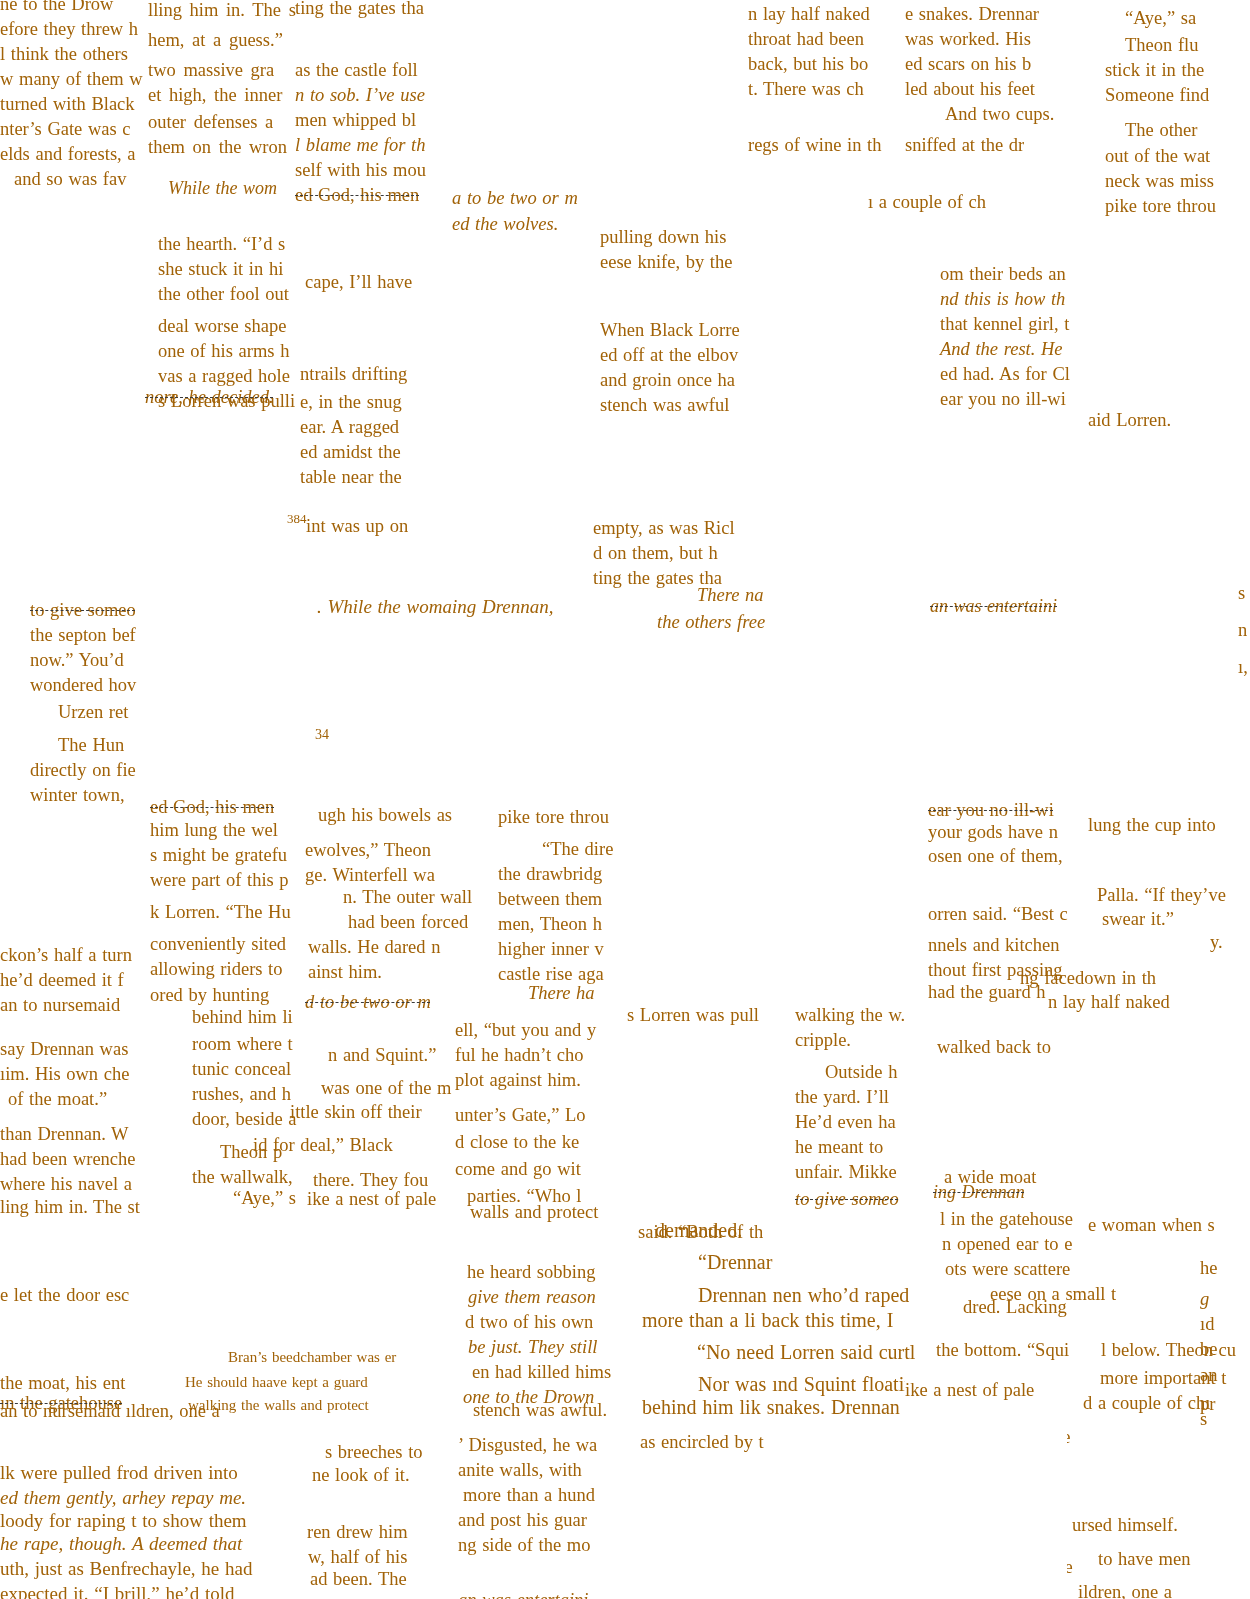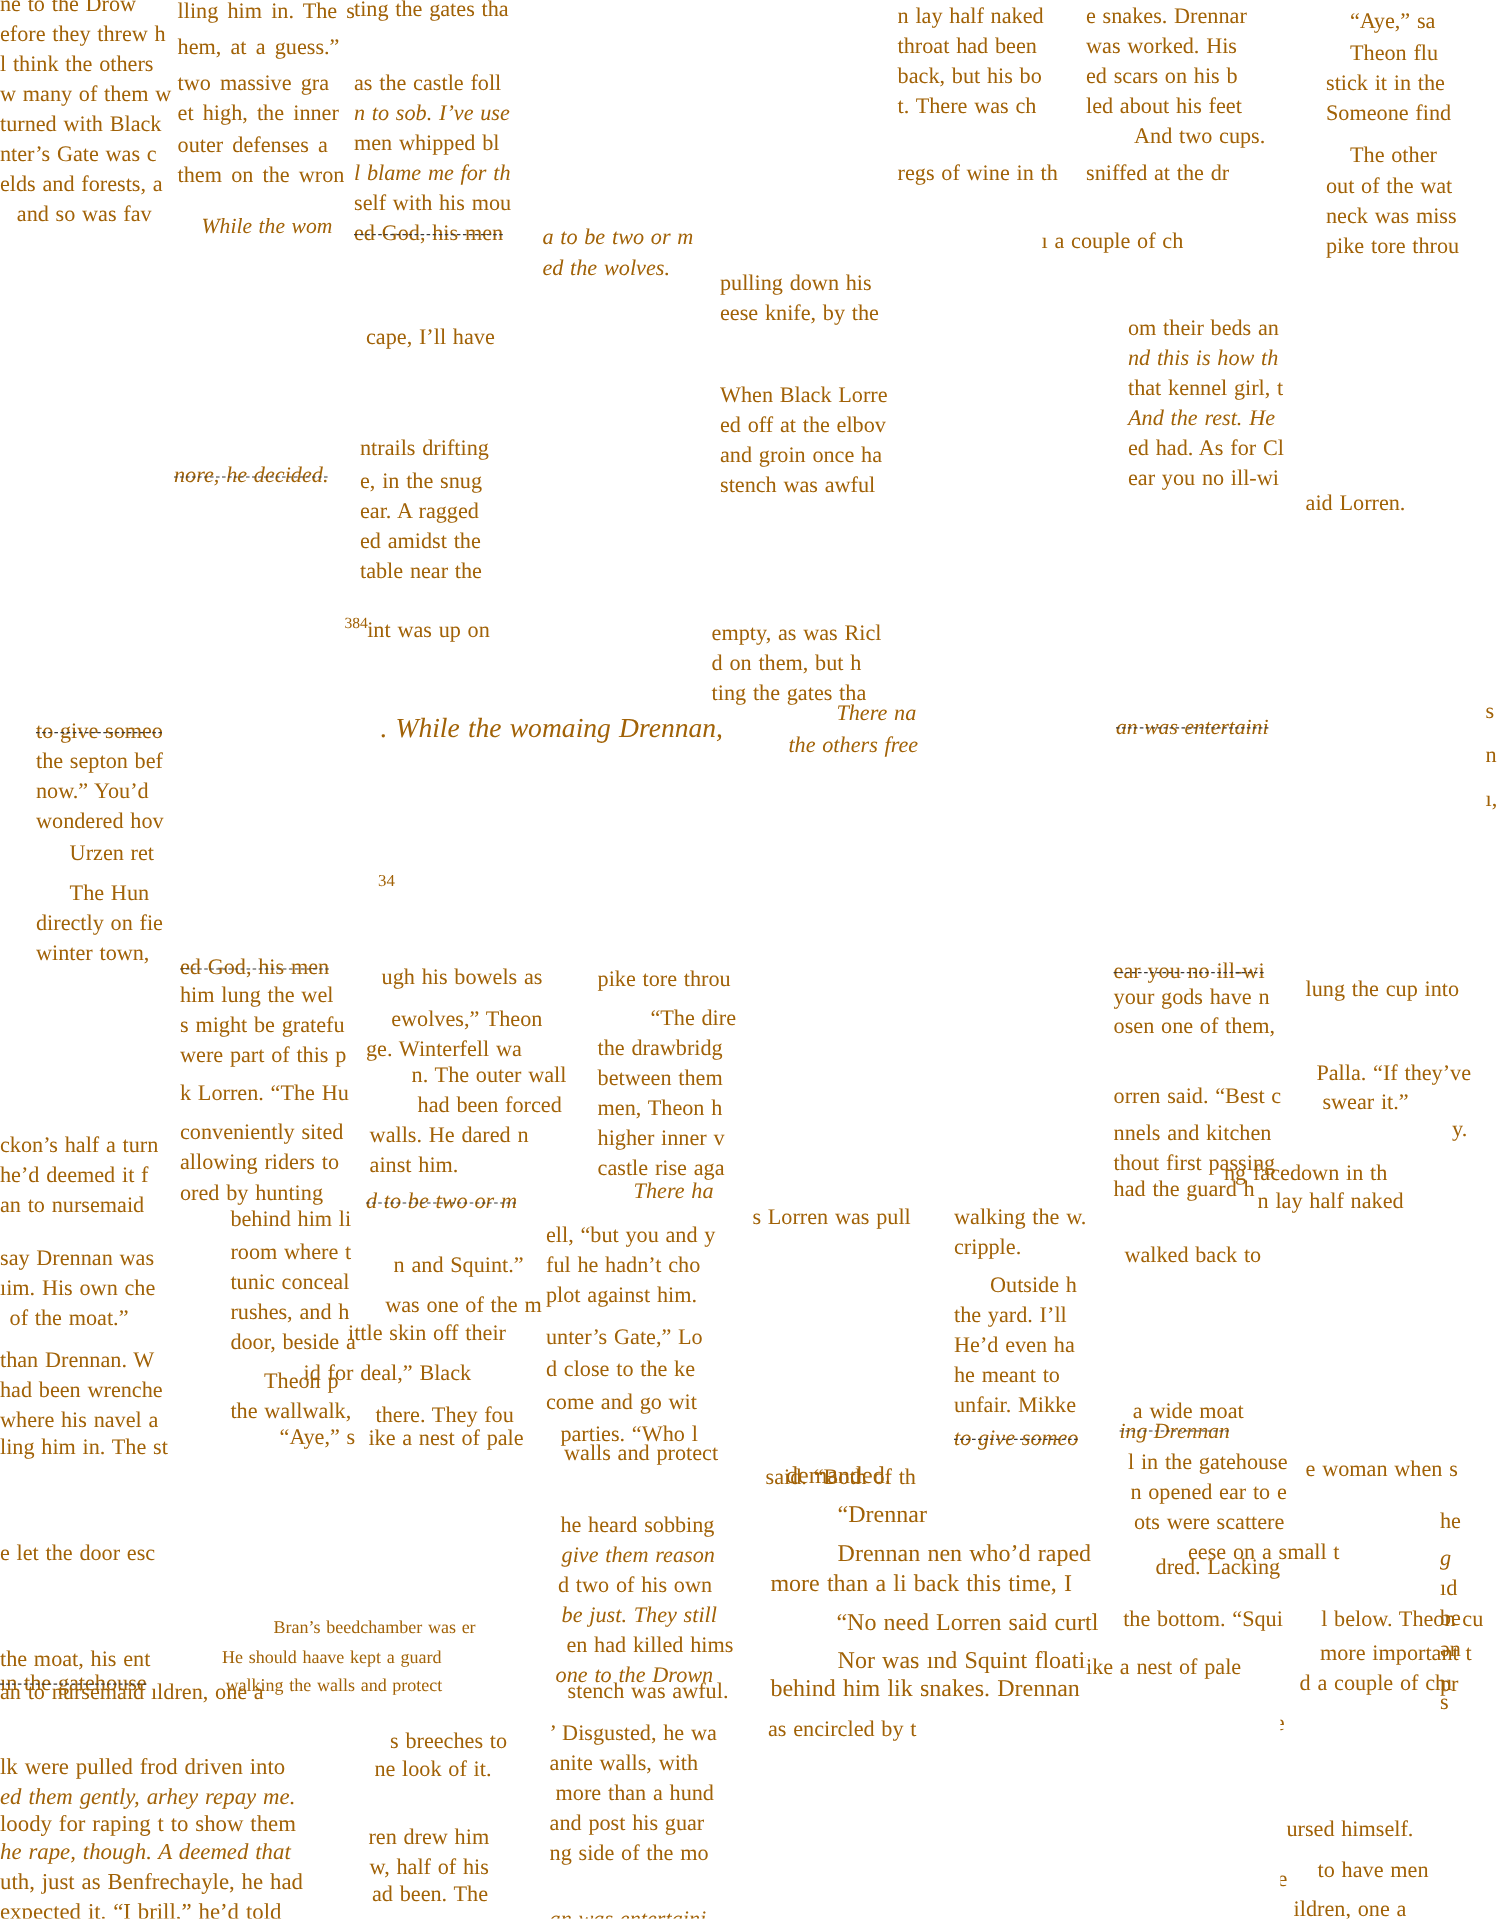--- a/index.html
+++ b/index.html
@@ -49,20 +49,29 @@
       <div class="ln" style="margin-top: 37px;">as the castle foll</div>
       <div class="ln it">n to sob. I’ve use</div>
       <div class="ln">men whipped bl</div>
       <div class="ln it">l blame me for th</div>
       <div class="ln">self with his mou</div>
       <div class="ln st">ed God, his men</div>
     </div>
     <div class="frag" style="left: 168px; top: 176px; width: 210px; line-height: 25px; font-size: 18px;">
       <div class="ln it">While the wom</div>
     </div>
+    <div class="frag" style="left: 158px; top: 232px; width: 155px; line-height: 25px;">
+      <div class="ln">the hearth. “I’d s</div>
+      <div class="ln">she stuck it in hi</div>
+      <div class="ln">the other fool out</div>
+      <div class="ln" style="margin-top: 7px;">deal worse shape</div>
+      <div class="ln">one of his arms h</div>
+      <div class="ln">vas a ragged hole</div>
+      <div class="ln">s Lorren was pulli</div>
+    </div>
     <div class="frag" style="left: 305px; top: 270px; width: 125px; line-height: 25px;">
       <div class="ln">cape, I’ll have</div>
     </div>
     <div class="frag" style="left: 300px; top: 362px; width: 135px; line-height: 25px;">
       <div class="ln">ntrails drifting</div>
       <div class="ln" style="margin-top: 3px;">e, in the snug</div>
       <div class="ln">ear. A ragged</div>
       <div class="ln">ed amidst the</div>
       <div class="ln">table near the</div>
     </div>
@@ -133,21 +142,21 @@
     </div>
     <div class="frag" style="left: 593px; top: 516px; width: 180px; line-height: 25px;">
       <div class="ln">empty, as was Ricl</div>
       <div class="ln">d on them, but h</div>
       <div class="ln">ting the gates tha</div>
     </div>
     <div class="frag" style="left: 657px; top: 583px; width: 140px; line-height: 25px;">
       <div class="ln it" style="padding-left: 40px;">There na</div>
       <div class="ln it" style="margin-top: 2px;">the others free</div>
     </div>
-    <div class="frag" style="left: 317px; top: 594px; width: 300px; line-height: 25px; font-size: 23px;">
+    <div class="frag" style="left: 317px; top: 594px; width: 300px; line-height: 25px; font-size: 19px;">
       <div class="ln it">. While the womaing Drennan,</div>
     </div>
     <div class="frag" style="left: 30px; top: 598px; width: 150px; line-height: 25px;">
       <div class="ln st">to give someo</div>
       <div class="ln">the septon bef</div>
       <div class="ln">now.”  You’d</div>
       <div class="ln">wondered hov</div>
       <div class="ln" style="padding-left: 28px; margin-top: 2px;">Urzen ret</div>
       <div class="ln" style="padding-left: 28px; margin-top: 8px;">The Hun</div>
       <div class="ln">directly on fie</div>
@@ -161,21 +170,21 @@
       <div class="ln" style="margin-top: -2px;">him lung the wel</div>
       <div class="ln">s might be gratefu</div>
       <div class="ln">were part of this p</div>
       <div class="ln" style="margin-top: 7px;">k Lorren. “The Hu</div>
       <div class="ln" style="margin-top: 7px;">conveniently sited</div>
       <div class="ln">allowing riders to</div>
       <div class="ln" style="margin-top: 1px;">ored by hunting</div>
     </div>
     <div class="frag" style="left: 305px; top: 803px; width: 168px; line-height: 25px;">
       <div class="ln" style="padding-left: 13px;">ugh his bowels as</div>
-      <div class="ln" style="margin-top: 10px; text-align: center;">ewolves,” Theon</div>
+      <div class="ln" style="margin-top: 10px;">ewolves,” Theon</div>
       <div class="ln">ge. Winterfell wa</div>
       <div class="ln" style="padding-left: 38px; margin-top: -3px;">n. The outer wall</div>
       <div class="ln" style="padding-left: 43px;">had been forced</div>
       <div class="ln" style="padding-left: 3px;">walls. He dared n</div>
       <div class="ln" style="padding-left: 3px;">ainst him.</div>
       <div class="ln it st" style="margin-top: 5px;">d to be two or m</div>
     </div>
     <div class="frag" style="left: 0px; top: 943px; width: 160px; line-height: 25px;">
       <div class="ln">ckon’s half a turn</div>
       <div class="ln">he’d deemed it f</div>

